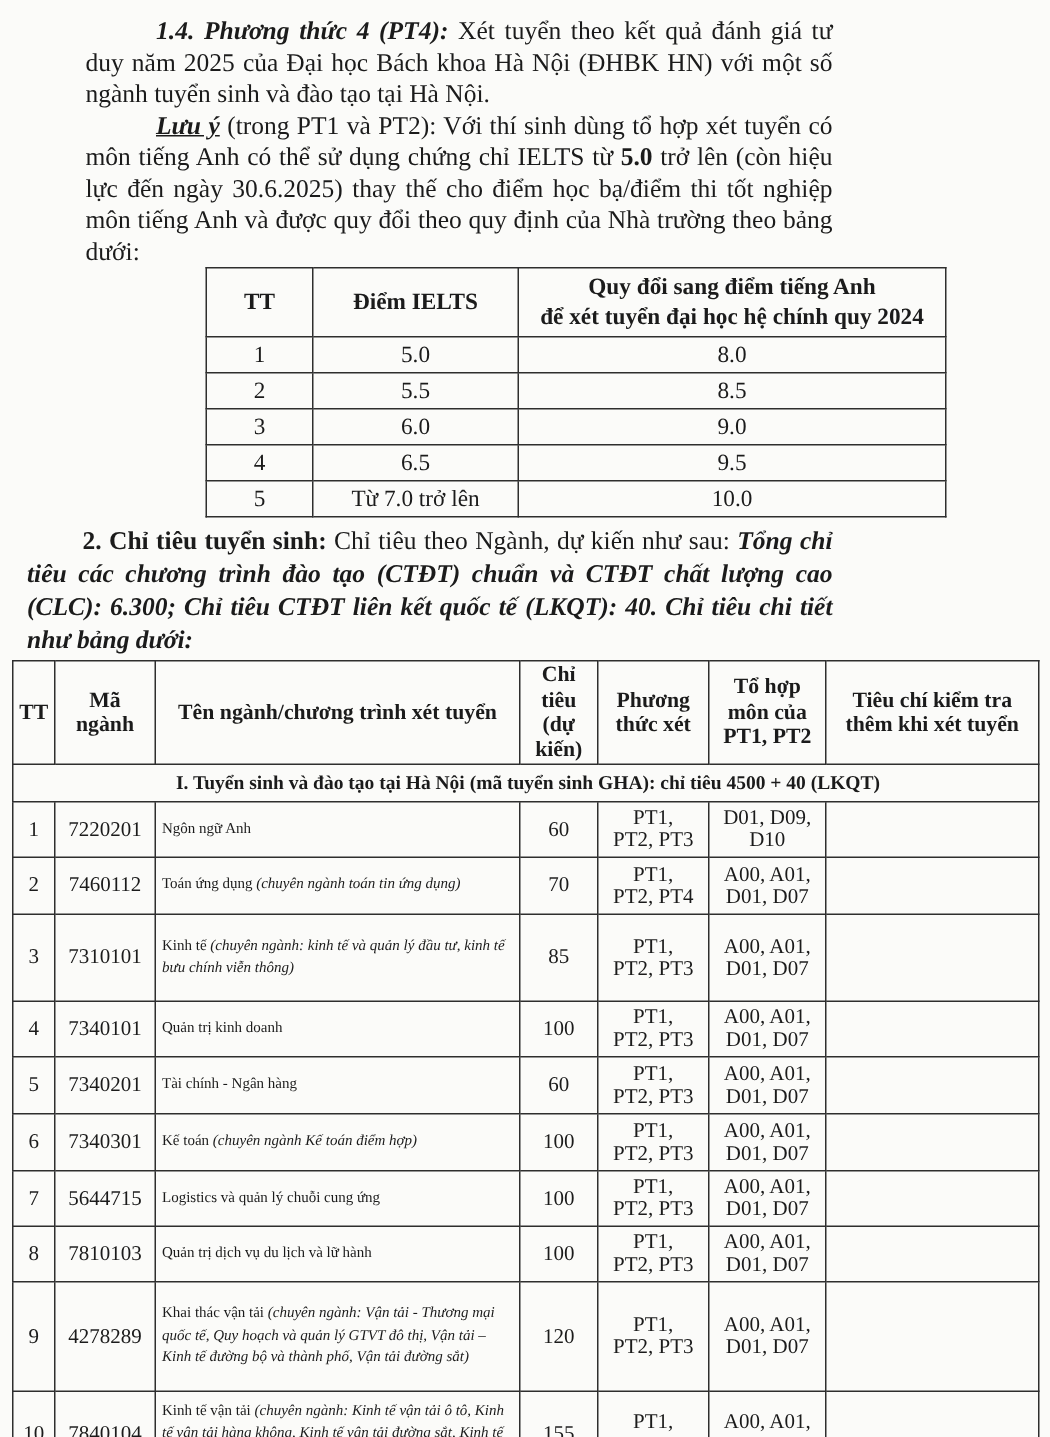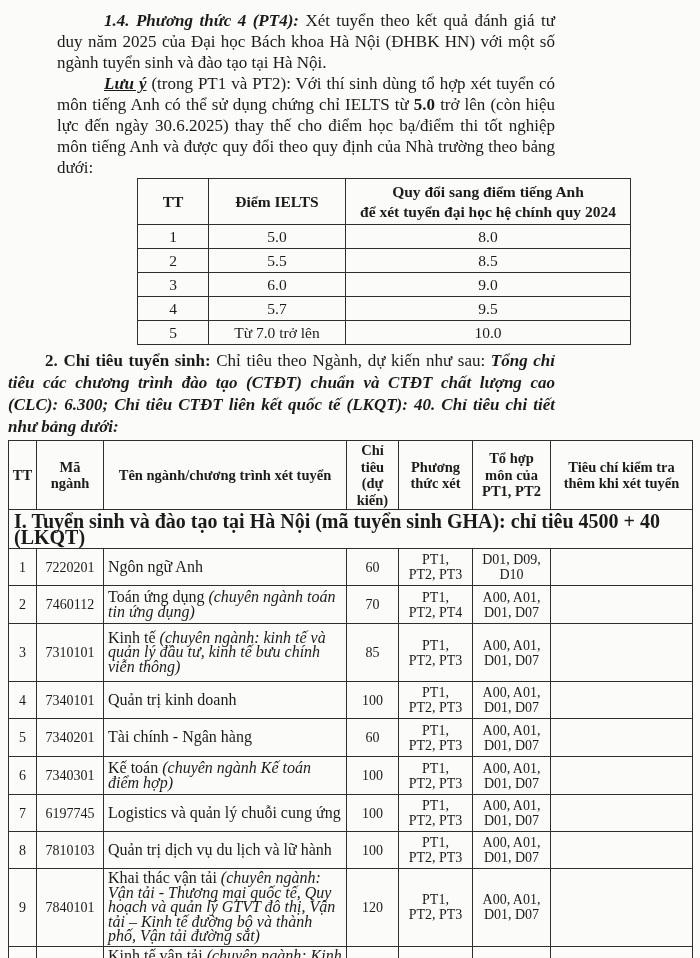--- a/index.html
+++ b/index.html
@@ -17,21 +17,21 @@
   }
 
   
   .para {
     font-size: 17px;
     line-height: 21px;
     text-align: justify;
     margin: 0;
   }
   .para.indent-deep { margin-left: 49px; margin-right: 1px; text-indent: 47px; }
-  .para.indent-shallow { margin-right: 1px; text-indent: 37px; margin-top: 5px; line-height: 22px; }
+  .para.indent-shallow { margin-left: 10px; margin-right: 1px; text-indent: 37px; margin-top: 5px; line-height: 22px; }
   .bi { font-weight: bold; font-style: italic; }
   .b { font-weight: bold; }
   .note-label { font-weight: bold; font-style: italic; text-decoration: underline; }
 
   
   .ielts-title {
     width: 493px; margin: 3px 0 2px 129px;
     text-align: center;
     font-weight: bold; font-style: italic;
     font-size: 16.5px; line-height: 19px;
@@ -69,28 +69,28 @@
   }
   .adm-table th {
     font-size: 14.5px; line-height: 16.5px;
     font-weight: bold; text-align: center;
     white-space: pre-line;
     height: 52px;
   }
   .adm-table td { font-size: 14px; line-height: 15px; text-align: center; }
   .adm-table td.c-name {
     text-align: left;
-    font-size: 16px; line-height: 14.6px;
+    font-size: 10px; line-height: 14.6px;
     padding: 2px 4px;
   }
   .adm-table td.c-name i { font-style: italic; }
   .adm-table .section-cell {
-    text-align: left;
+    text-align: center;
     font-weight: bold;
-    font-size: 20px; line-height: 16px;
+    font-size: 13px; line-height: 16px;
     padding: 3px 2px 3px 5px;
     height: 25px;
   }
   .pre { white-space: pre-line; margin-left: 22px; }
   .col-tt { width: 28px; }
   .col-code { width: 67px; }
   .col-name { width: 243px; }
   .col-quota { width: 52px; }
   .col-method { width: 74px; }
   .col-combo { width: 78px; }
@@ -136,21 +136,21 @@
         <td>5.5</td>
         <td>8.5</td>
       </tr>
       <tr>
         <td>3</td>
         <td>6.0</td>
         <td>9.0</td>
       </tr>
       <tr>
         <td>4</td>
-        <td>5.7</td>
+        <td>6.5</td>
         <td>9.5</td>
       </tr>
       <tr>
         <td>5</td>
         <td>Từ 7.0 trở lên</td>
         <td>10.0</td>
       </tr>
     </tbody>
   </table>
 
@@ -255,21 +255,21 @@
         <td>100</td>
         <td class="pre">PT1,
 PT2, PT3</td>
         <td class="pre">A00, A01,
 D01, D07</td>
         <td></td>
       </tr>
 
       <tr class="h37">
         <td>7</td>
-        <td>6197745</td>
+        <td>5644715</td>
         <td class="c-name"><span>Logistics và quản lý chuỗi cung ứng</span><i></i></td>
         <td>100</td>
         <td class="pre">PT1,
 PT2, PT3</td>
         <td class="pre">A00, A01,
 D01, D07</td>
         <td></td>
       </tr>
 
       <tr class="h37">
@@ -279,21 +279,21 @@
         <td>100</td>
         <td class="pre">PT1,
 PT2, PT3</td>
         <td class="pre">A00, A01,
 D01, D07</td>
         <td></td>
       </tr>
 
       <tr class="h73">
         <td>9</td>
-        <td>7840101</td>
+        <td>4278289</td>
         <td class="c-name"><span>Khai thác vận tải </span><i>(chuyên ngành: Vận tải - Thương mại quốc tế, Quy hoạch và quản lý GTVT đô thị, Vận tải – Kinh tế đường bộ và thành phố, Vận tải đường sắt)</i></td>
         <td>120</td>
         <td class="pre">PT1,
 PT2, PT3</td>
         <td class="pre">A00, A01,
 D01, D07</td>
         <td></td>
       </tr>
 
       <tr class="h57">

